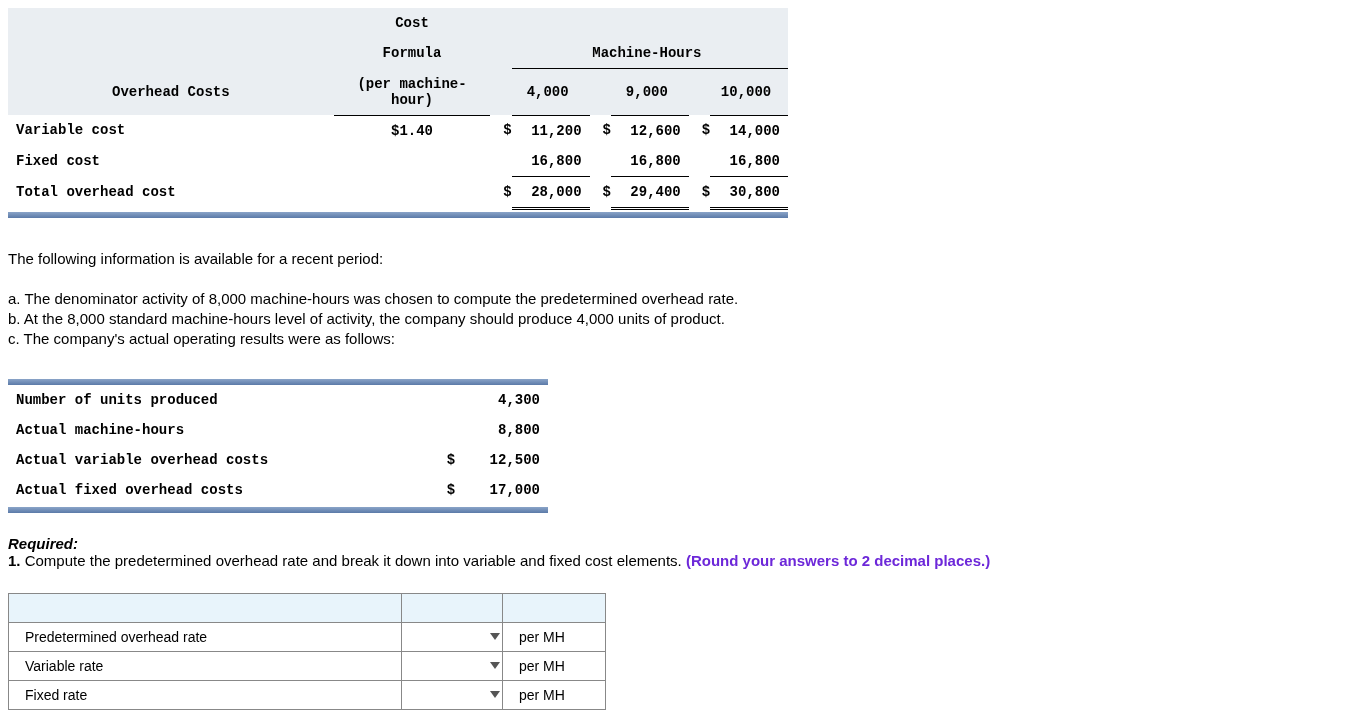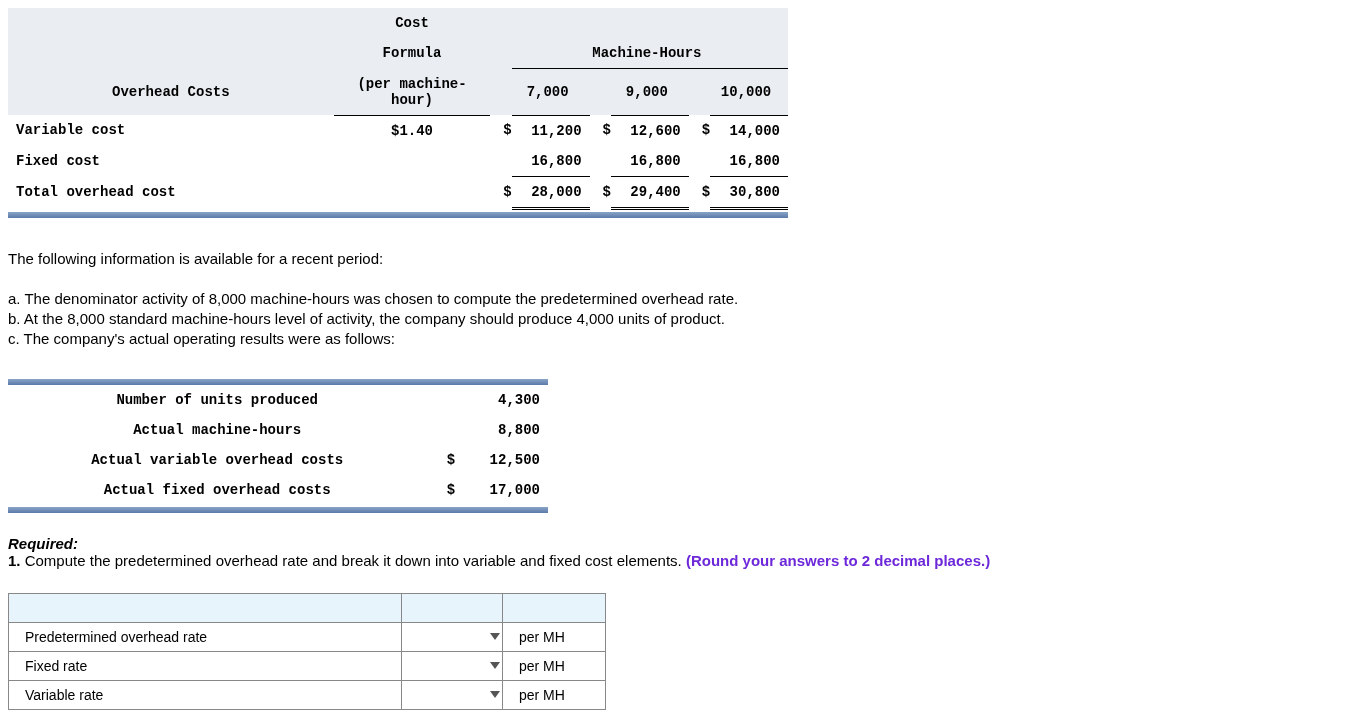--- a/index.html
+++ b/index.html
@@ -26,21 +26,21 @@
   .t1 .formula-col { width: 150px; text-align: center; }
   .t1 .dol-col { width: 14px; text-align: right; padding-right:0;}
   .t1 .val-col { width: 70px; text-align: right; padding-left:2px;}
   .bb { border-bottom: 1px solid #000; }
   .dbl { border-bottom: 3px double #000; }
   .blue-bar { height: 6px; background: linear-gradient(#8aa4c8,#5b7aa8); margin-top:2px;}
   .blue-bar-short { width: 780px; }
   .para { margin: 32px 0; font-size: 15px; max-width: 1200px;}
   .para p { margin: 3px 0; }
   .t2 { width: 540px; }
-  .t2 .label-col { width: 390px; text-align: center; }
+  .t2 .label-col { width: 390px; text-align: left; }
   .t2 .dol-col { width: 20px; text-align: right; padding-right:0;}
   .t2 .val-col { width: 80px; text-align: right; padding-left:2px;}
   .req { margin-top: 22px; font-size: 15px; }
   .req .strong-it { font-weight: bold; font-style: italic; }
   .req .strong { font-weight: bold; }
   .req .redbold { font-weight: bold; color: #6d28d9; }
   .answer-table {
     border-collapse: collapse;
     margin-top: 24px;
     font-size: 14px;
@@ -85,21 +85,21 @@
   <tr class="shade">
     <td class="label-col"></td>
     <td class="formula-col center">Formula</td>
     <td class="dol-col"></td>
     <td class="val-col bb center" colspan="5">Machine-Hours</td>
   </tr>
   <tr class="shade">
     <td class="label-col center">Overhead Costs</td>
     <td class="formula-col bb center">(per machine-hour)</td>
     <td class="dol-col"></td>
-        <td class="val-col bb center">7,000</td>
+        <td class="val-col bb center">4,000</td>
     <td class="dol-col"></td>
         <td class="val-col bb center">9,000</td>
     <td class="dol-col"></td>
         <td class="val-col bb center">10,000</td>
   </tr>
   <tr>
     <td class="label-col">Variable cost</td>
     <td class="formula-col center">$1.40</td>
     <td class="dol-col">$</td>
         <td class="val-col">11,200</td>
@@ -183,33 +183,33 @@
     <td class="lbl">Predetermined overhead rate</td>
     <td class="input-cell">
       <div class="sel-wrap">
             <span></span>
             <span class="tri"></span>
           </div>
     </td>
     <td class="unit">per MH</td>
   </tr>
   <tr>
+    <td class="lbl">Variable rate</td>
+    <td class="input-cell">
+      <div class="sel-wrap">
+            <span></span>
+            <span class="tri"></span>
+          </div>
+    </td>
+    <td class="unit">per MH</td>
+  </tr>
+  <tr>
     <td class="lbl">Fixed rate</td>
     <td class="input-cell">
       <div class="sel-wrap">
             <span></span>
             <span class="tri"></span>
           </div>
     </td>
     <td class="unit">per MH</td>
   </tr>
-  <tr>
-    <td class="lbl">Variable rate</td>
-    <td class="input-cell">
-      <div class="sel-wrap">
-            <span></span>
-            <span class="tri"></span>
-          </div>
-    </td>
-    <td class="unit">per MH</td>
-  </tr>
 </tbody>
   </table>
 
 </body></html>

